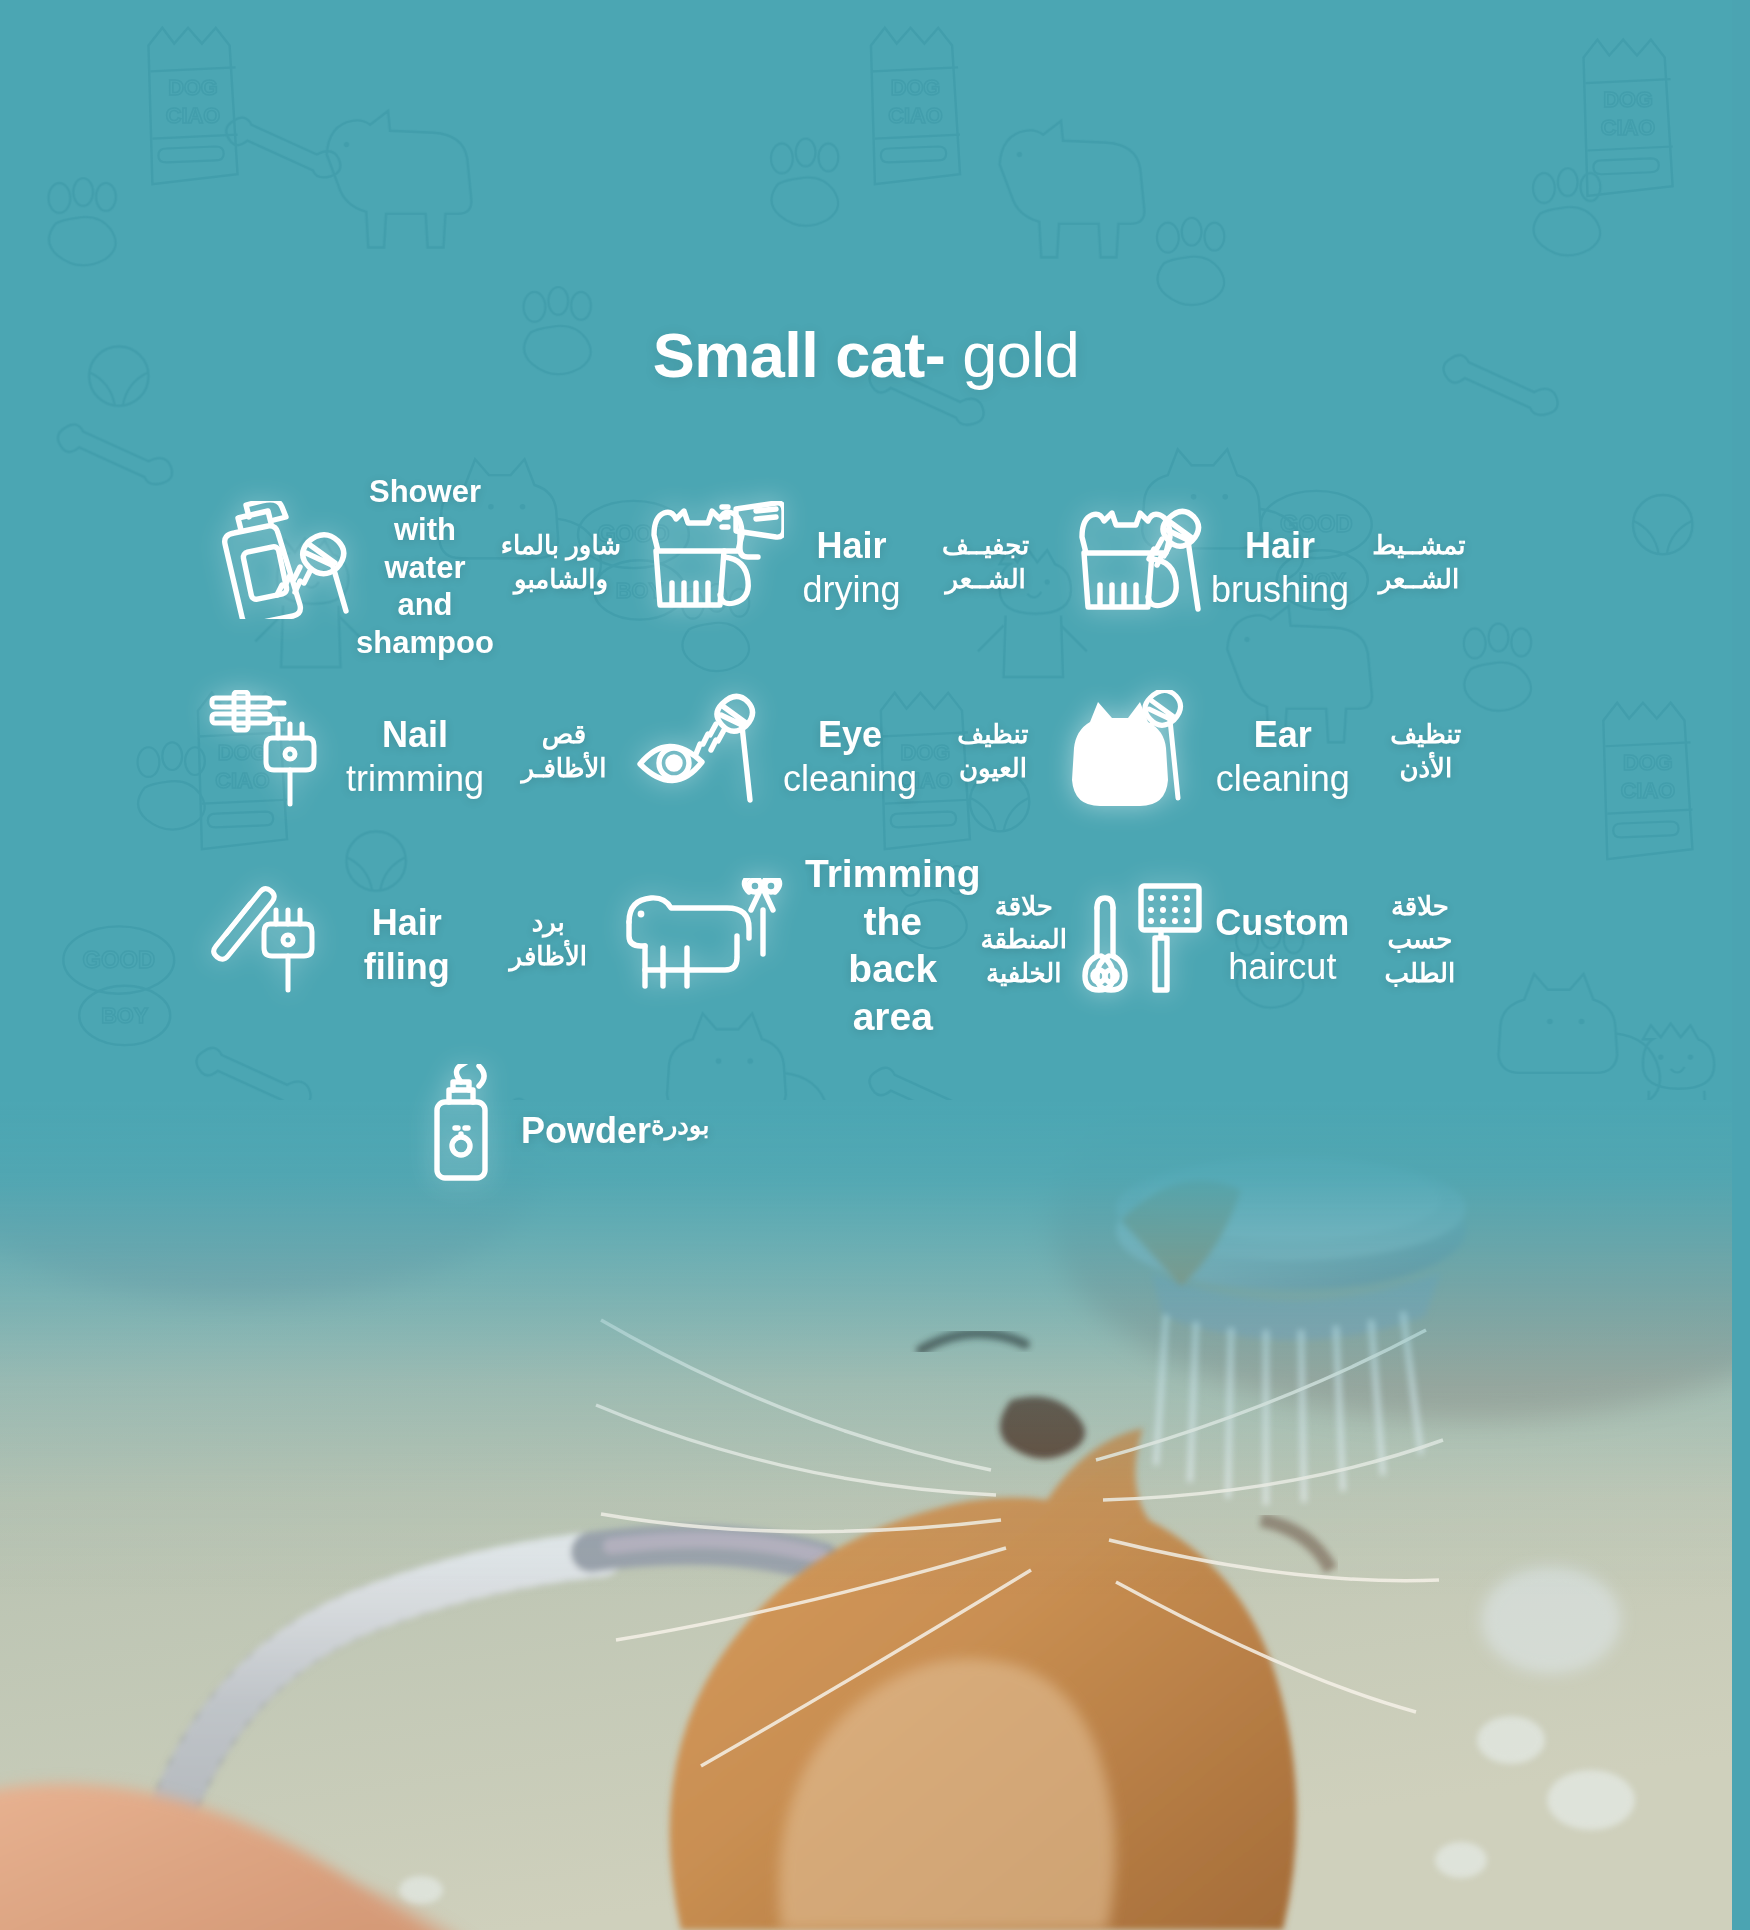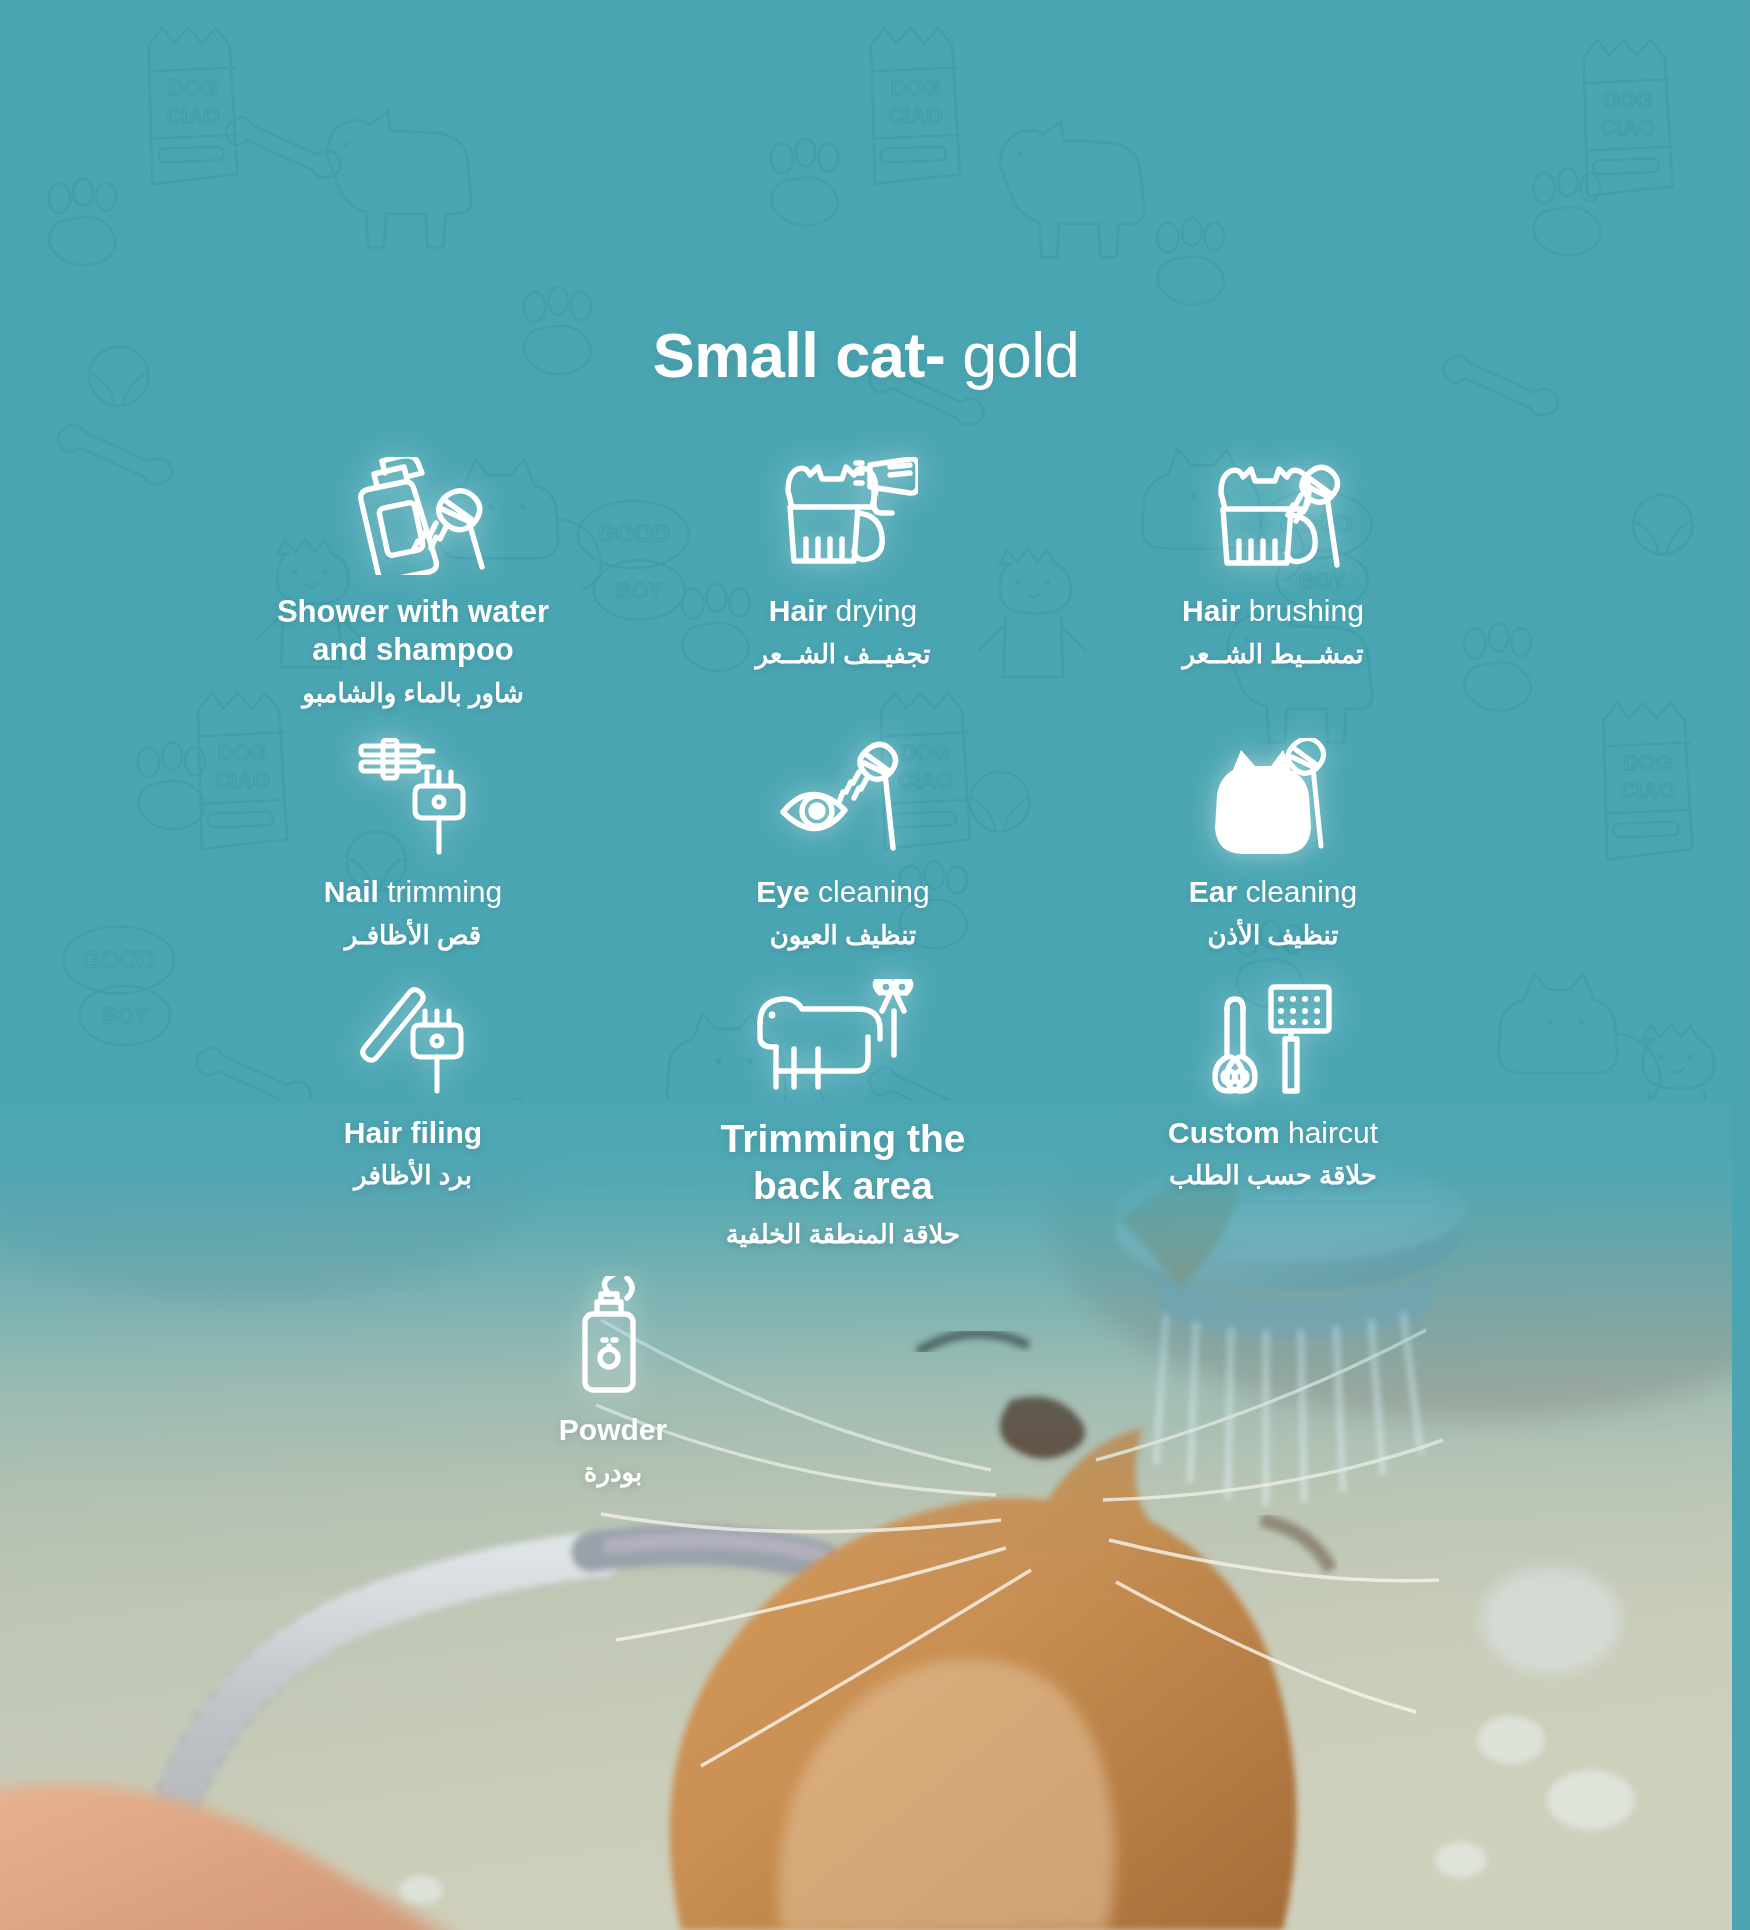--- a/index.html
+++ b/index.html
@@ -75,38 +75,38 @@
     top:455px; left:198px;
     width:1290px;
   }
   .row {
     display:flex;
     width:100%;
   }
   .cell {
     flex:1 1 0;
     display:flex;
-    flex-direction:column;
+    flex-direction:row;
     align-items:center;
     text-align:center;
     padding:0 6px;
   }
 
   .icon-wrap {
     height:120px;
     display:flex;
     align-items:flex-end;
     justify-content:center;
     filter:drop-shadow(0 0 13px rgba(255,255,255,.45));
   }
   .icon-wrap svg { display:block; }
 
   .label-en {
     color:#ffffff;
-    font-size:30px;
+    font-size:36px;
     line-height:1.22;
     margin-top:18px;
     text-shadow:0 2px 10px rgba(0,0,0,.13);
   }
   .label-en b { font-weight:700; }
   .label-en .reg { font-weight:400; }
 
   .label-ar {
     color:#ffffff;
     font-size:26px;

